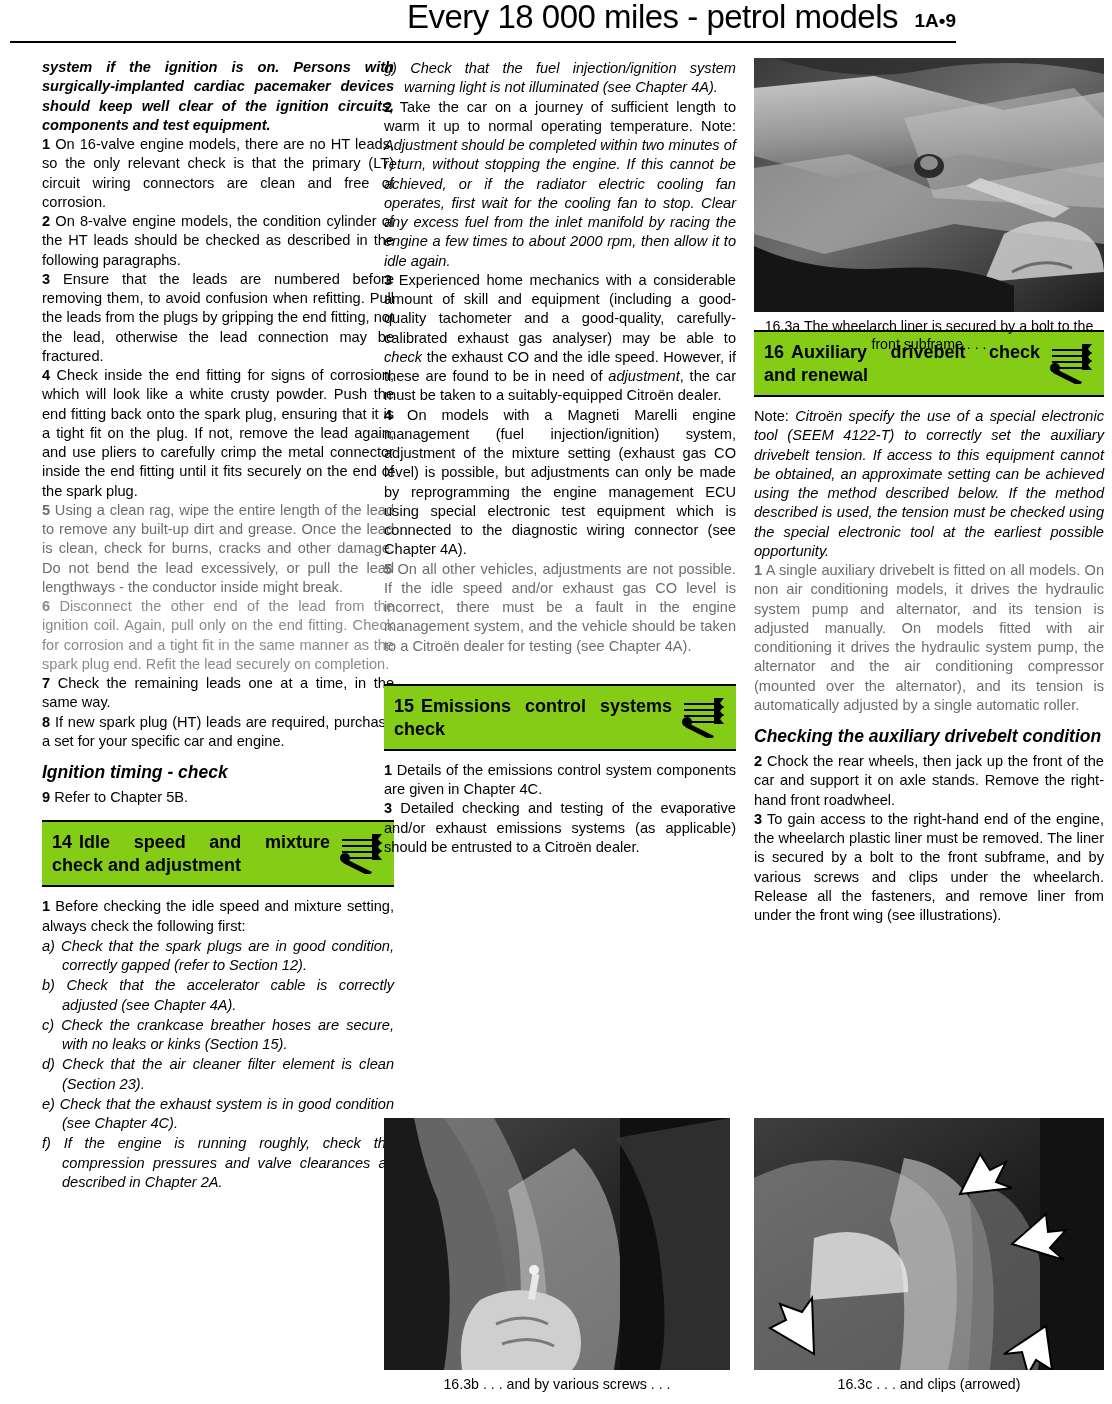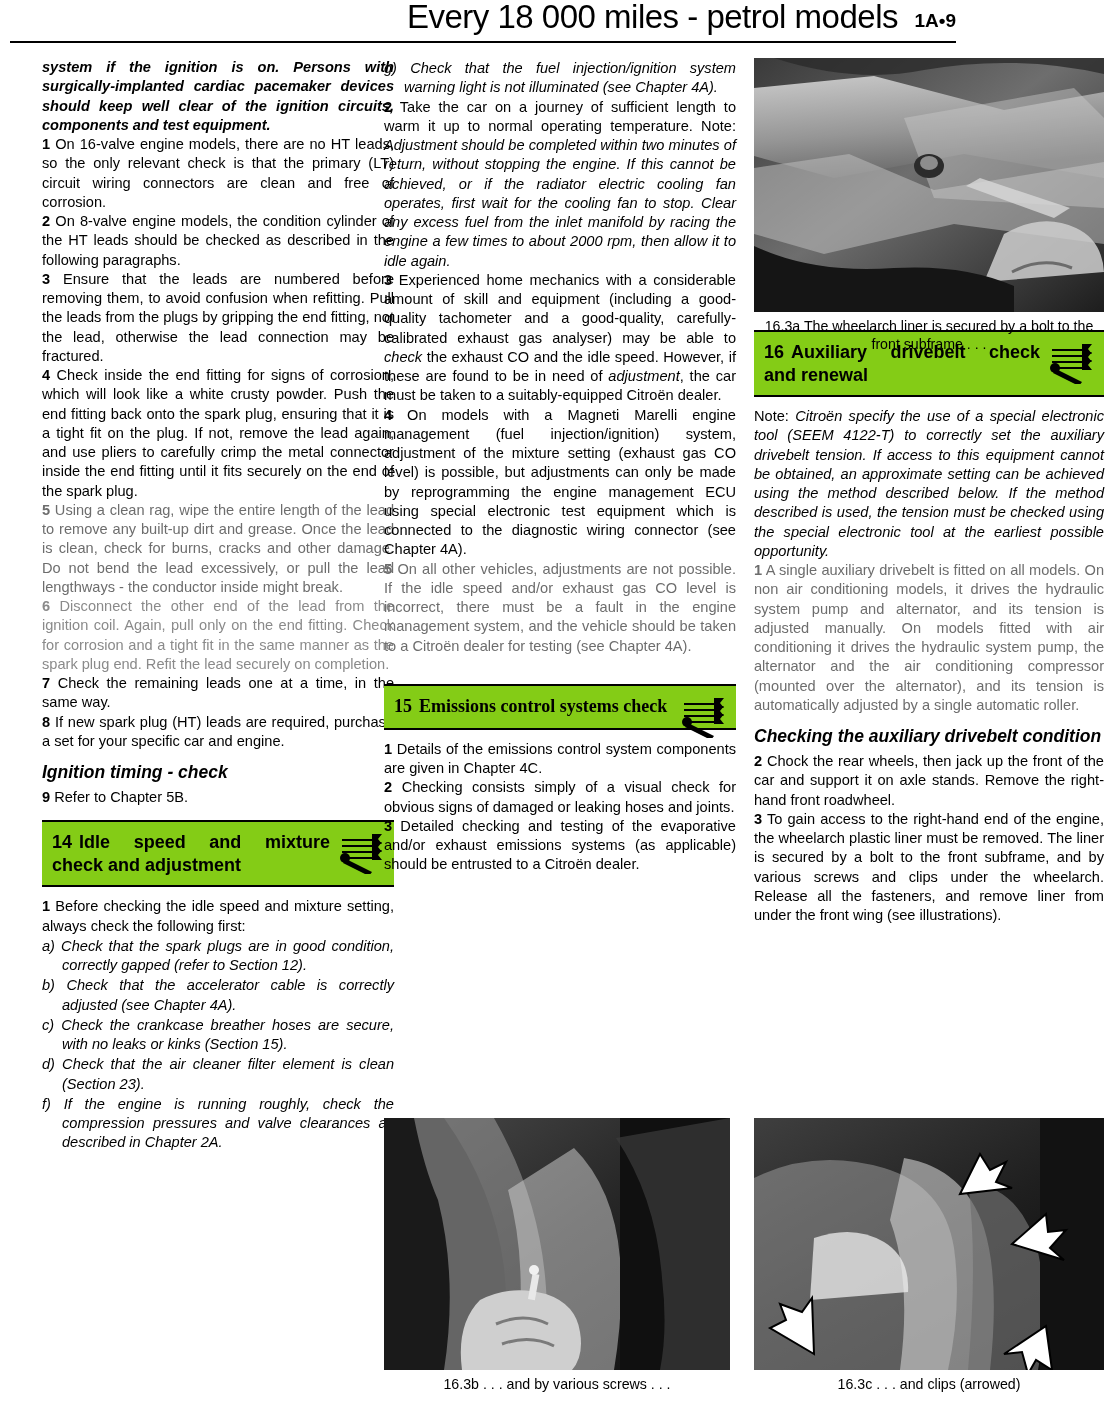--- a/index.html
+++ b/index.html
@@ -255,20 +255,24 @@
     </span>
     <span class="subitem">
       <span class="lbl">c)</span>
       <span>Check the crankcase breather hoses are secure, with no leaks or kinks (Section 15).</span>
     </span>
     <span class="subitem">
       <span class="lbl">d)</span>
       <span>Check that the air cleaner filter element is clean (Section 23).</span>
     </span>
     <span class="subitem">
+      <span class="lbl">e)</span>
+      <span>Check that the exhaust system is in good condition (see Chapter 4C).</span>
+    </span>
+    <span class="subitem">
       <span class="lbl">f)</span>
       <span>If the engine is running roughly, check the compression pressures and valve clearances as described in Chapter 2A.</span>
     </span>
   </div>
 
   <div class="col col2">
 
     <span class="subitem">
       <span class="lbl">g)</span>
       <span>Check that the fuel injection/ignition system warning light is not illuminated (see Chapter 4A).</span>
@@ -287,45 +291,41 @@
     <p class="para">
       <span class="num">4</span>
       <span>On models with a Magneti Marelli engine management (fuel injection/ignition) system, adjustment of the mixture setting (exhaust gas CO level) is possible, but adjustments can only be made by reprogramming the engine management ECU using special electronic test equipment which is connected to the diagnostic wiring connector (see Chapter 4A).</span>
     </p>
 
     <p class="para faded">
       <span class="num">5</span>
       <span>On all other vehicles, adjustments are not possible. If the idle speed and/or exhaust gas CO level is incorrect, there must be a fault in the engine management system, and the vehicle should be taken to a Citroën dealer for testing (see Chapter 4A).</span>
     </p>
 
-    <div class="section-box" style="margin-top:28px;font-family:Liberation Serif, serif;">
+    <div class="section-box" style="margin-top:28px;">
       <span class="snum">15</span><span class="stitle">Emissions control systems check</span>
       <span class="spanner">
         <svg viewBox="0 0 52 46" width="52" height="46" aria-hidden="true">
           <g stroke="#000" stroke-width="2.2" fill="none">
             <path d="M6 12 L38 12 M6 18 L38 18 M6 24 L38 24 M6 30 L38 30"></path>
           </g>
           <g fill="#000">
             <path d="M36 6 l10 0 -4 5 4 5 -10 0 z"></path>
             <path d="M36 14 l10 0 -4 5 4 5 -10 0 z"></path>
             <path d="M36 22 l10 0 -4 5 4 5 -10 0 z"></path>
             <path d="M10 31 l8 4 18 9 -3 4 -18 -9 -8 -4 z"></path>
             <circle cx="9" cy="30" r="5"></circle>
           </g>
         </svg>
       </span>
     </div>
 
     <p class="para">
       <span class="num">1</span>
       <span>Details of the emissions control system components are given in Chapter 4C.</span>
-    </p>
-    <p class="para">
-      <span class="num">2</span>
-      <span>Checking consists simply of a visual check for obvious signs of damaged or leaking hoses and joints.</span>
     </p>
     <p class="para">
       <span class="num">3</span>
       <span>Detailed checking and testing of the evaporative and/or exhaust emissions systems (as applicable) should be entrusted to a Citroën dealer.</span>
     </p>
   </div>
 
   <div class="col col3" style="top: 330px;">
 
     <div class="section-box" style="margin-top:0;">

